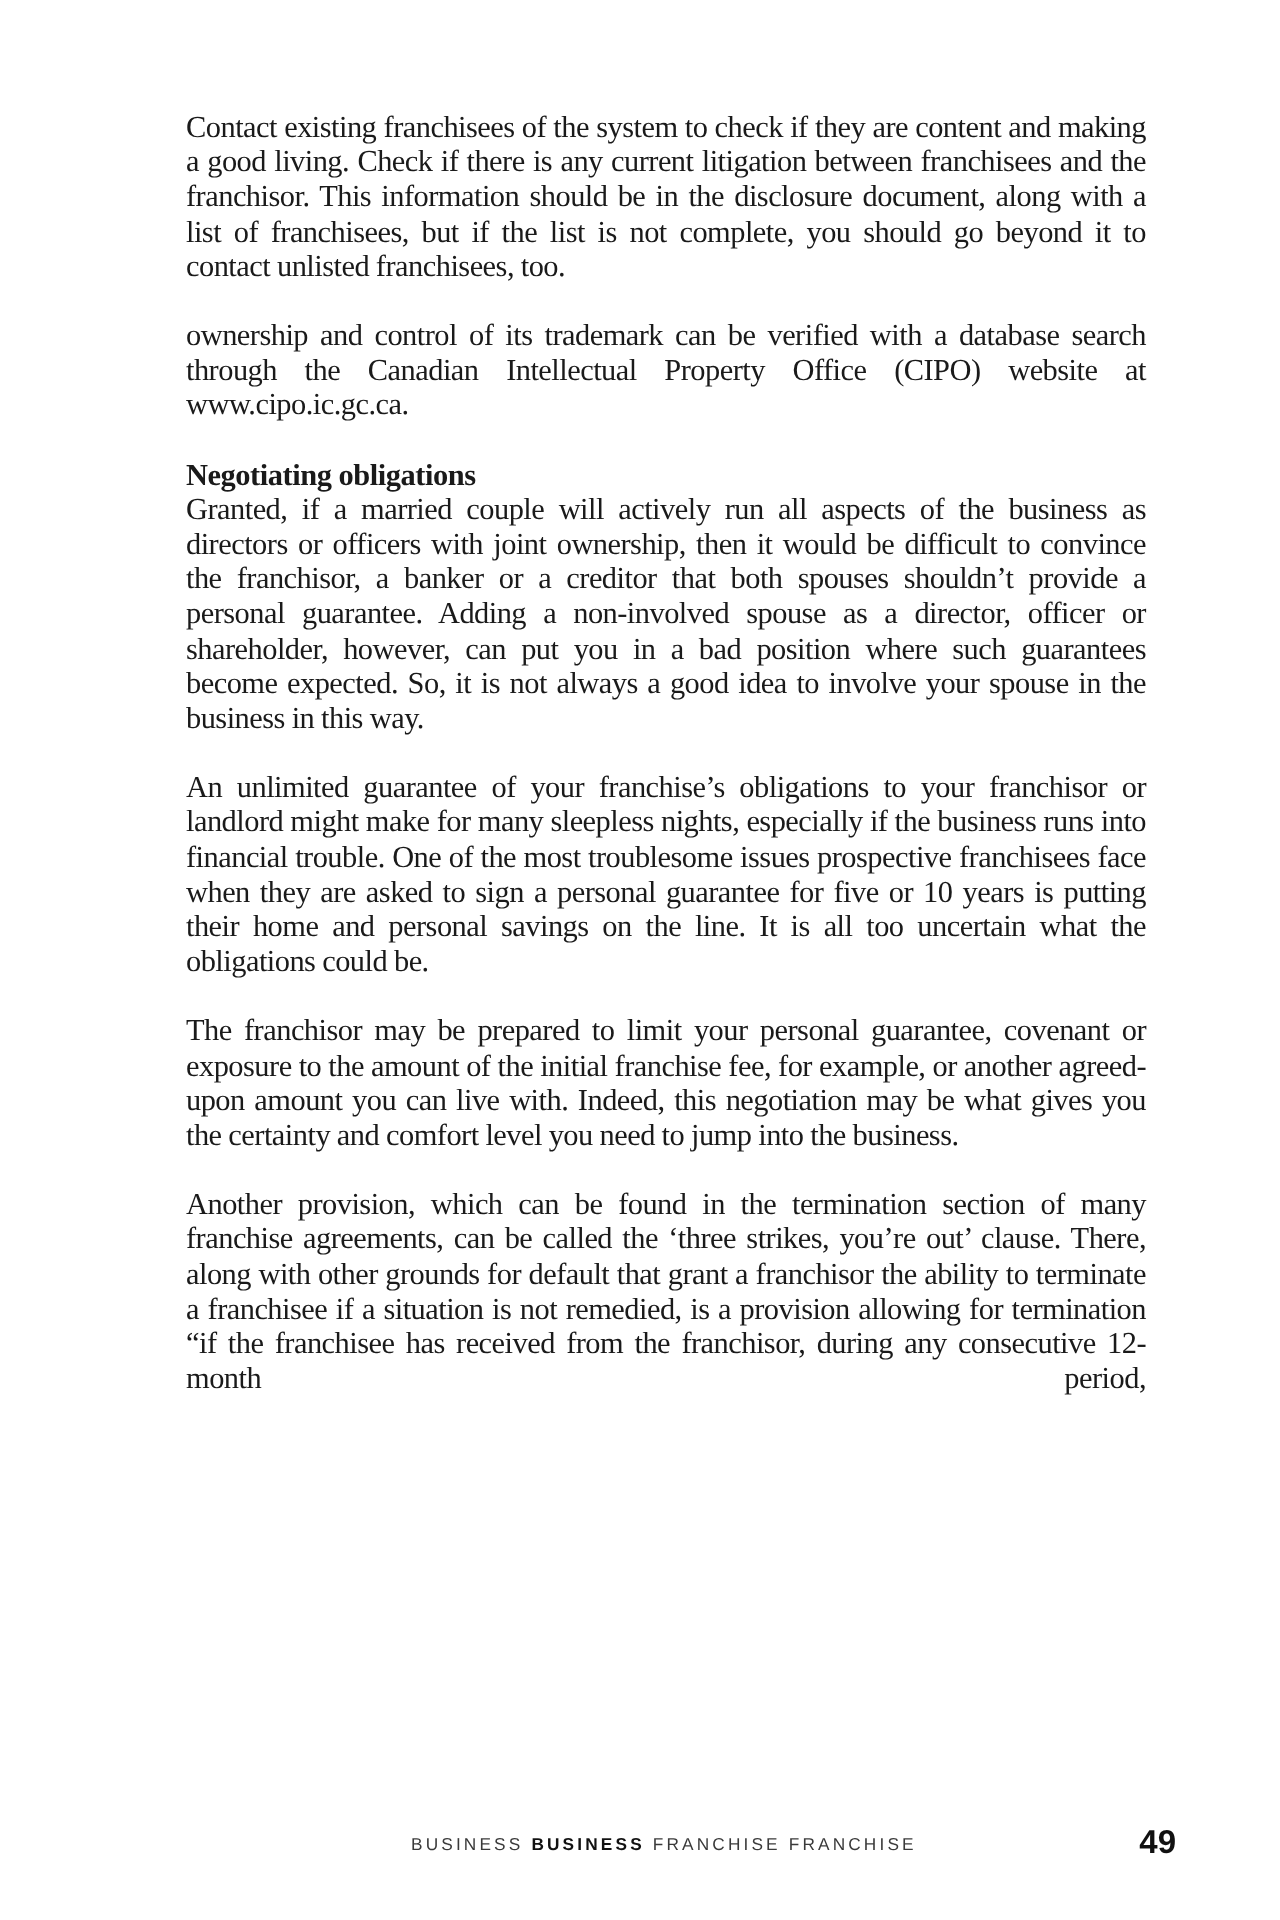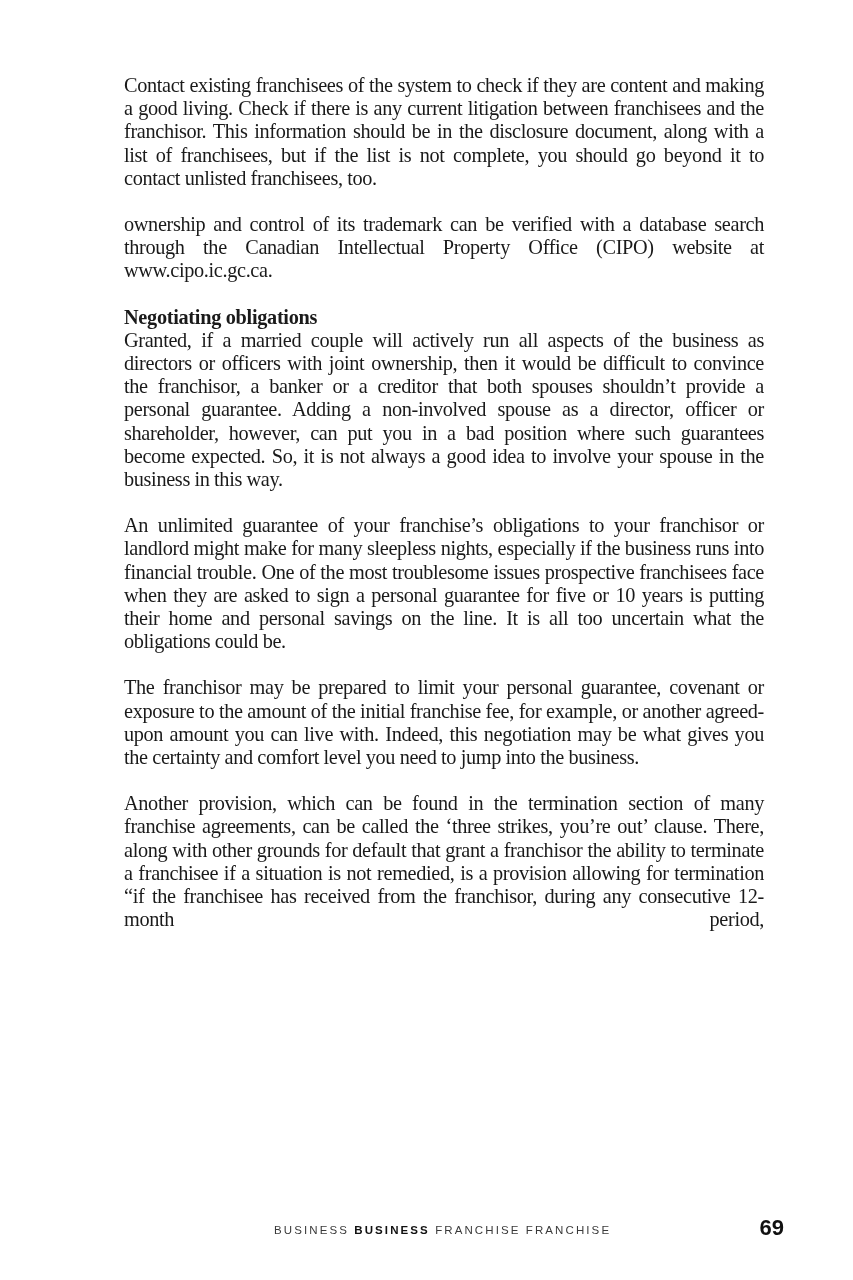--- a/index.html
+++ b/index.html
@@ -83,14 +83,14 @@
 
   <h2 class="section-heading">Negotiating obligations</h2>
   <p class="para last-line-left">Granted, if a married couple will actively run all aspects of the business as directors or officers with joint ownership, then it would be difficult to convince the franchisor, a banker or a creditor that both spouses shouldn’t provide a personal guarantee. Adding a non-involved spouse as a director, officer or shareholder, however, can put you in a bad position where such guarantees become expected. So, it is not always a good idea to involve your spouse in the business in this way.</p>
   <p class="para last-line-left">An unlimited guarantee of your franchise’s obligations to your franchisor or landlord might make for many sleepless nights, especially if the business runs into financial trouble. One of the most troublesome issues prospective franchisees face when they are asked to sign a personal guarantee for five or 10 years is putting their home and personal savings on the line. It is all too uncertain what the obligations could be.</p>
   <p class="para last-line-left">The franchisor may be prepared to limit your personal guarantee, covenant or exposure to the amount of the initial franchise fee, for example, or another agreed-upon amount you can live with. Indeed, this negotiation may be what gives you the certainty and comfort level you need to jump into the business.</p>
   <p class="para" style="text-align-last: justify;">Another provision, which can be found in the termination section of many franchise agreements, can be called the ‘three strikes, you’re out’ clause. There, along with other grounds for default that grant a franchisor the ability to terminate a franchisee if a situation is not remedied, is a provision allowing for termination “if the franchisee has received from the franchisor, during any consecutive 12-month period,</p>
 </div>
 
 <div class="footer">
   <span class="running-title"><span>BUSINESS </span><span class="bold">BUSINESS</span><span> FRANCHISE FRANCHISE</span></span>
-  <span class="page-number">69</span>
+  <span class="page-number">49</span>
 </div>
 
 </body></html>

